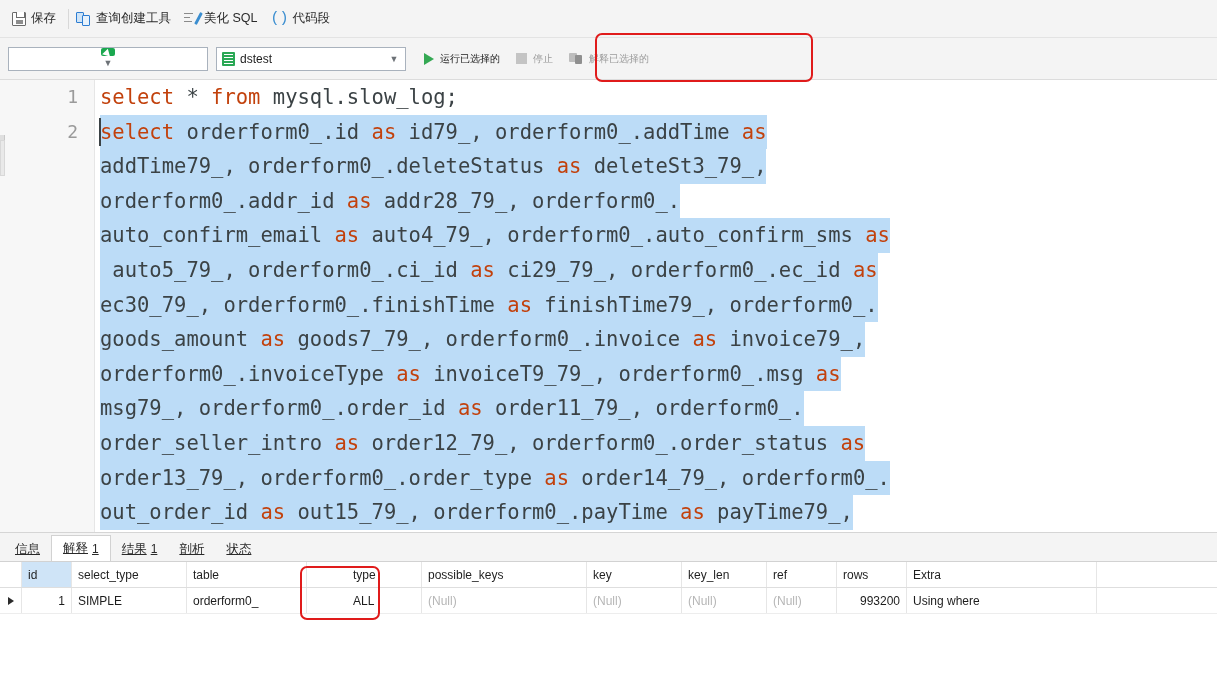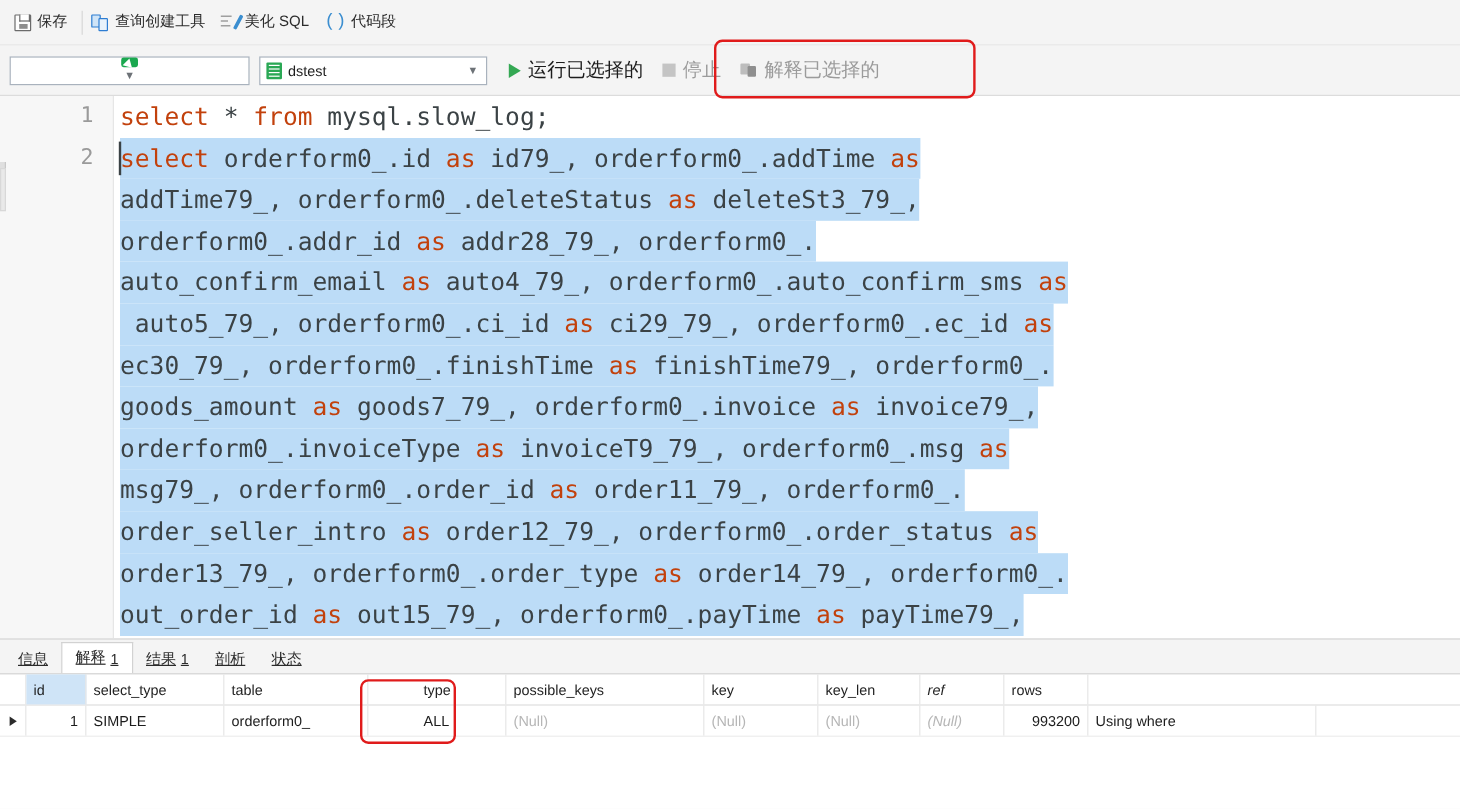--- a/index.html
+++ b/index.html
@@ -67,21 +67,21 @@
   .ico-conn { width: 14px; height: 14px; background: #1aa84f; border-radius: 2px; position: relative; }
   .ico-conn::after { content: ""; position: absolute; left: 3px; top: 2.5px; width: 0; height: 0;
      border-left: 7px solid #ffffff; border-top: 4px solid transparent; border-bottom: 4px solid transparent; transform: rotate(45deg); }
   .ico-db { width: 13px; height: 14px; background: #2aa855; border-radius: 1px; position: relative; overflow: hidden; }
   .ico-db i { position: absolute; left: 2px; width: 9px; height: 1.4px; background: #ffffff; }
   .ico-db i:nth-child(1){ top: 2px; } .ico-db i:nth-child(2){ top: 5px; }
   .ico-db i:nth-child(3){ top: 8px; } .ico-db i:nth-child(4){ top: 11px; }
 
   .act {
     display: flex; align-items: center; gap: 6px; height: 26px;
-    padding: 0 8px; font-size: 16px; white-space: nowrap;
+    padding: 0 8px; font-size: 10px; white-space: nowrap;
   }
   .act.enabled { color: #1c1c1c; }
   .act.disabled { color: #9b9b9b; }
   .tri-run { width: 0; height: 0; border-left: 10px solid #34a853; border-top: 6px solid transparent; border-bottom: 6px solid transparent; }
   .sq-stop { width: 11px; height: 11px; background: #c4c4c4; }
   .ico-explain { width: 14px; height: 13px; position: relative; }
   .ico-explain .e1 { position: absolute; left: 0; top: 1px; width: 8px; height: 9px; background: #bdbdbd; border-radius: 1px; }
   .ico-explain .e2 { position: absolute; left: 6px; top: 3px; width: 7px; height: 9px; background: #8f8f8f; border-radius: 1px; }
 
   
@@ -151,21 +151,21 @@
   .rowmark .ptr { width: 0; height: 0; border-left: 6px solid #2b2b2b; border-top: 4px solid transparent; border-bottom: 4px solid transparent; }
 
   
   .c-id     { width: 50px; }
   .c-sel    { width: 115px; }
   .c-table  { width: 120px; }
   .c-type   { width: 75px; margin-left: 40px; }
   .c-pk     { width: 165px; }
   .c-key    { width: 95px; }
   .c-klen   { width: 85px; }
-  .c-ref    { width: 70px; font-style: italic; }
+  .c-ref    { width: 70px; }
   .c-rows   { width: 70px; }
   .c-extra  { width: 190px; }
 
   
   .edge-strip { position: absolute; left: 0; top: 140px; width: 5px; height: 36px; background: #e9e9e9; border: 1px solid #d8d8d8; z-index: 5; }
 </style>
 </head>
 <body>
 
 <div id="app">
@@ -267,20 +267,21 @@
           <div class="rowmark"></div>
           <div class="gcell c-id hl">id</div>
           <div class="gcell c-sel">select_type</div>
           <div class="gcell c-table">table</div>
           <div class="gcell c-type">type</div>
           <div class="gcell c-pk">possible_keys</div>
           <div class="gcell c-key">key</div>
           <div class="gcell c-klen">key_len</div>
           <div class="gcell c-ref">ref</div>
           <div class="gcell c-rows">rows</div>
+          <div class="gcell c-extra">Extra</div>
         </div>
       <div id="grid-body">
           <div class="grow gbody">
             <div class="rowmark">
               <span class="ptr"></span>
             </div>
             <div class="gcell c-id num">1</div>
             <div class="gcell c-sel">SIMPLE</div>
             <div class="gcell c-table">orderform0_</div>
             <div class="gcell c-type">ALL</div>

